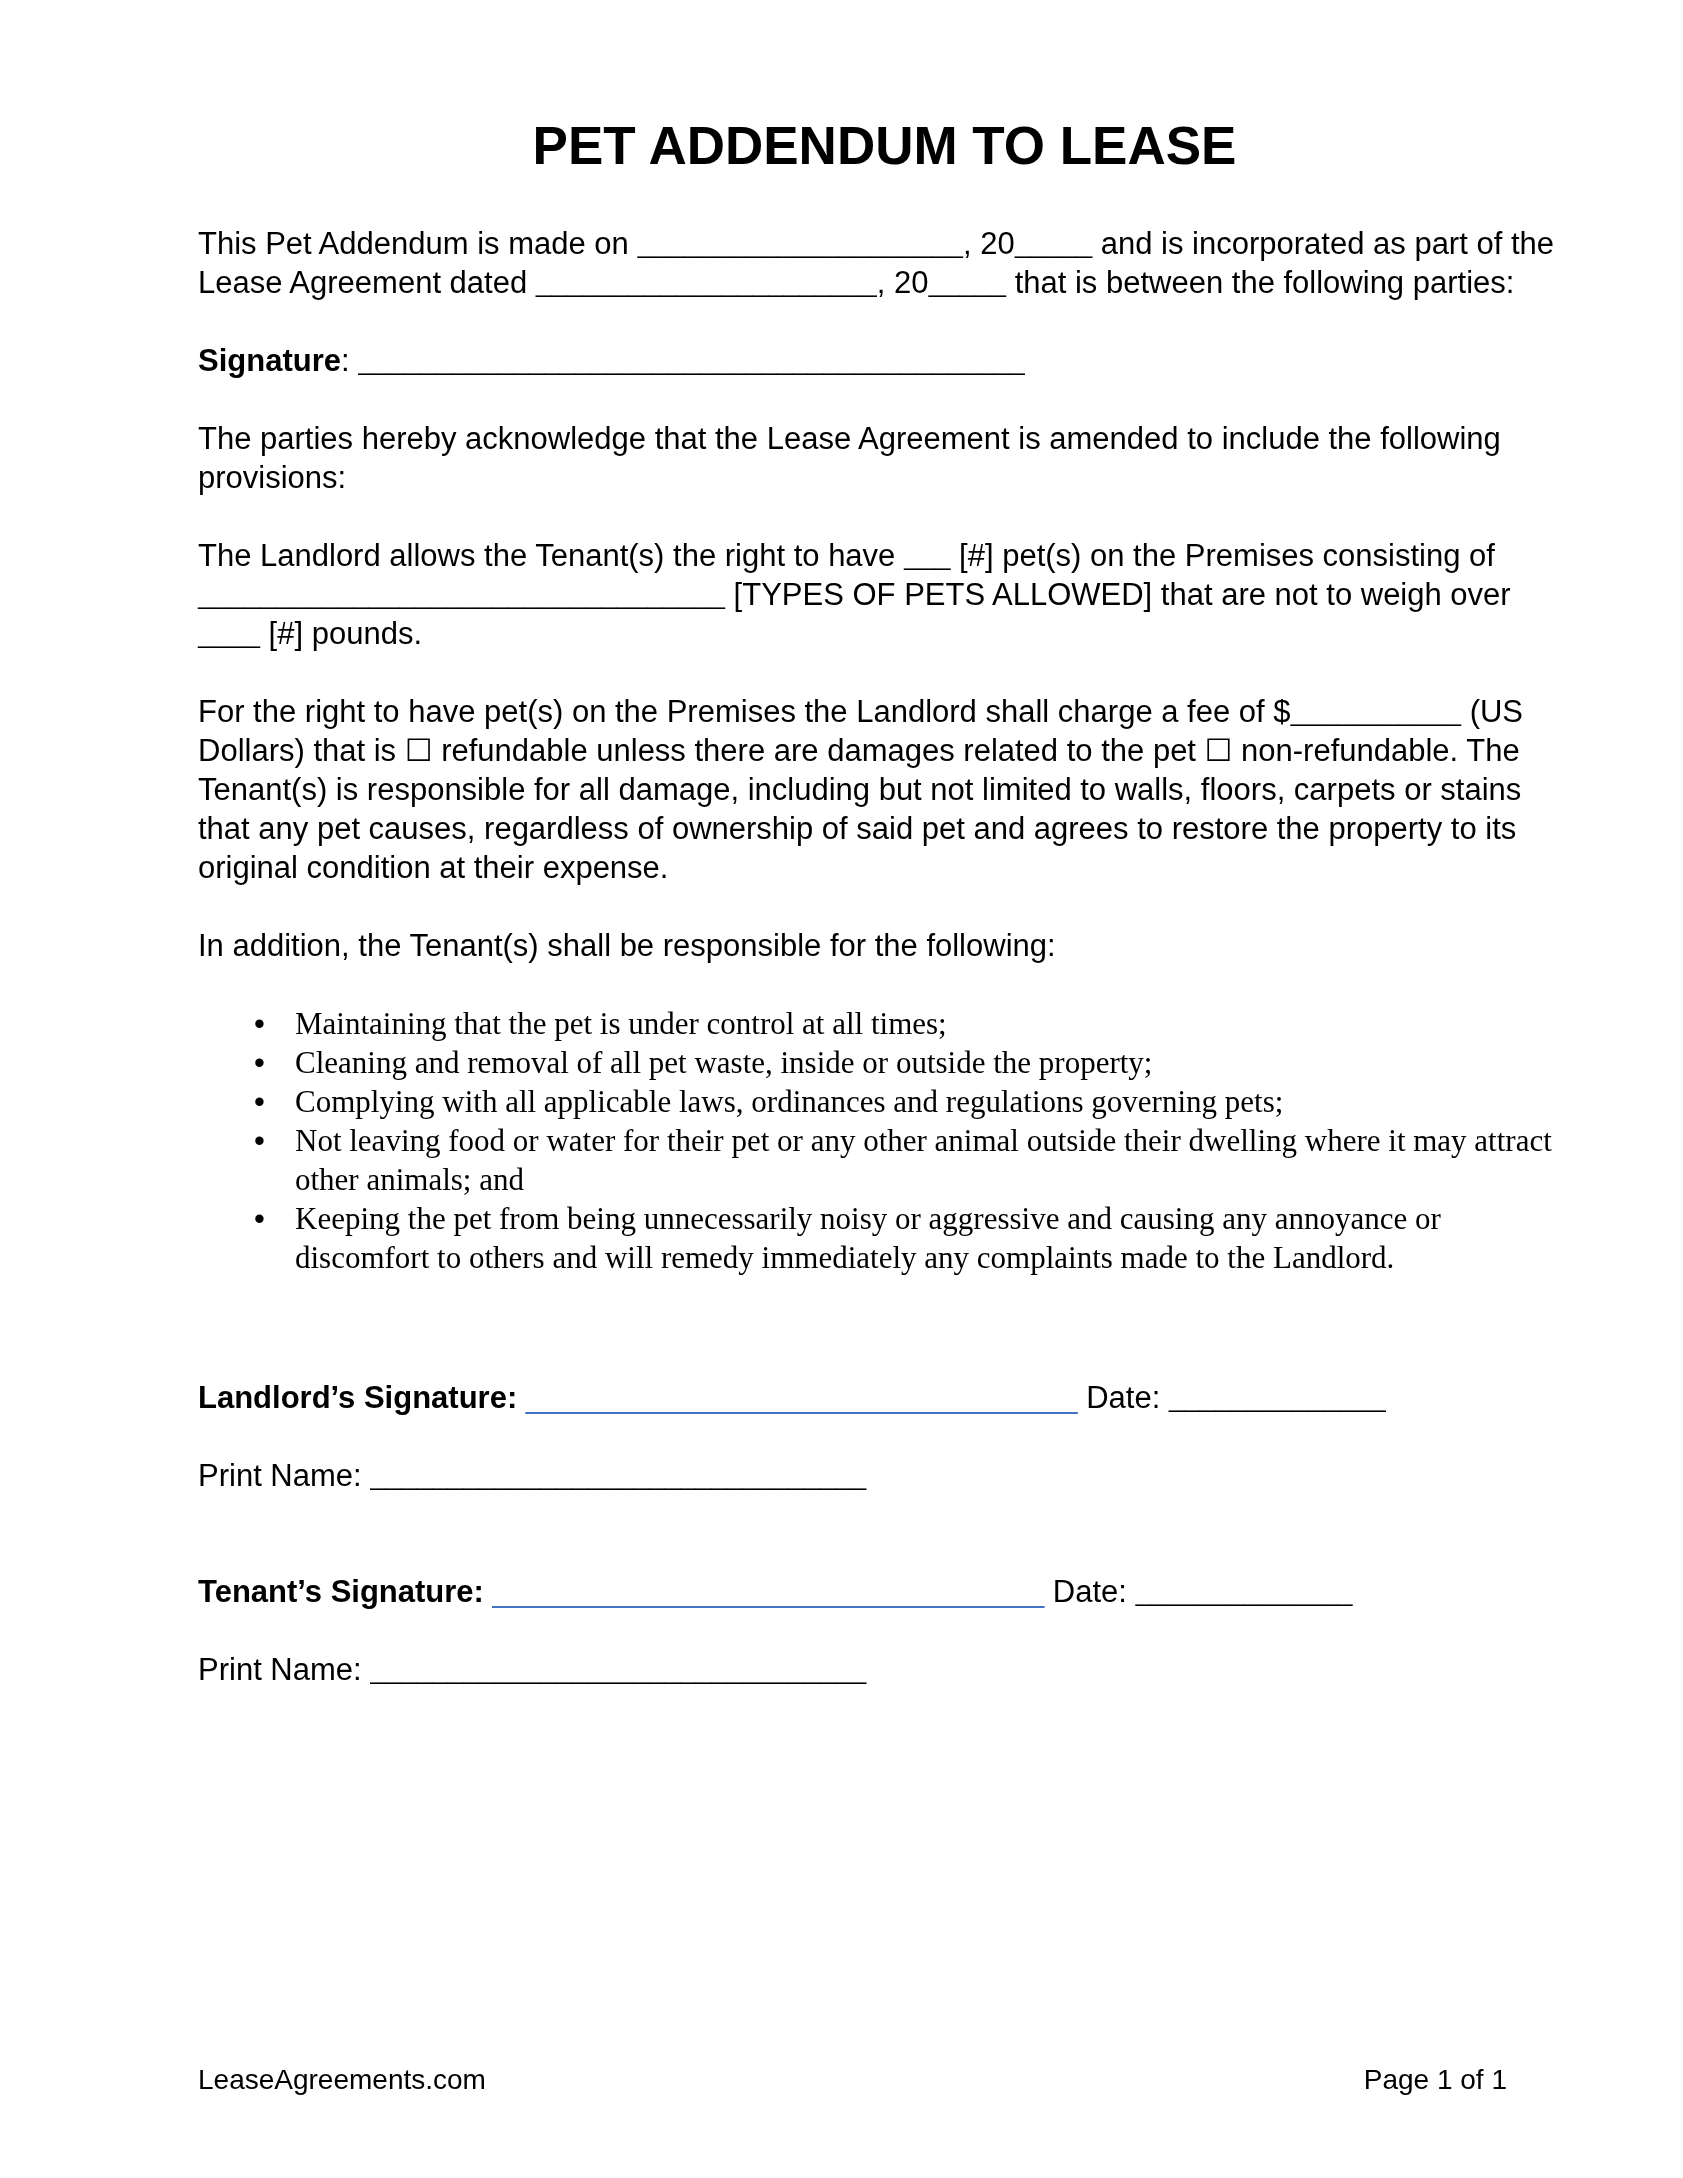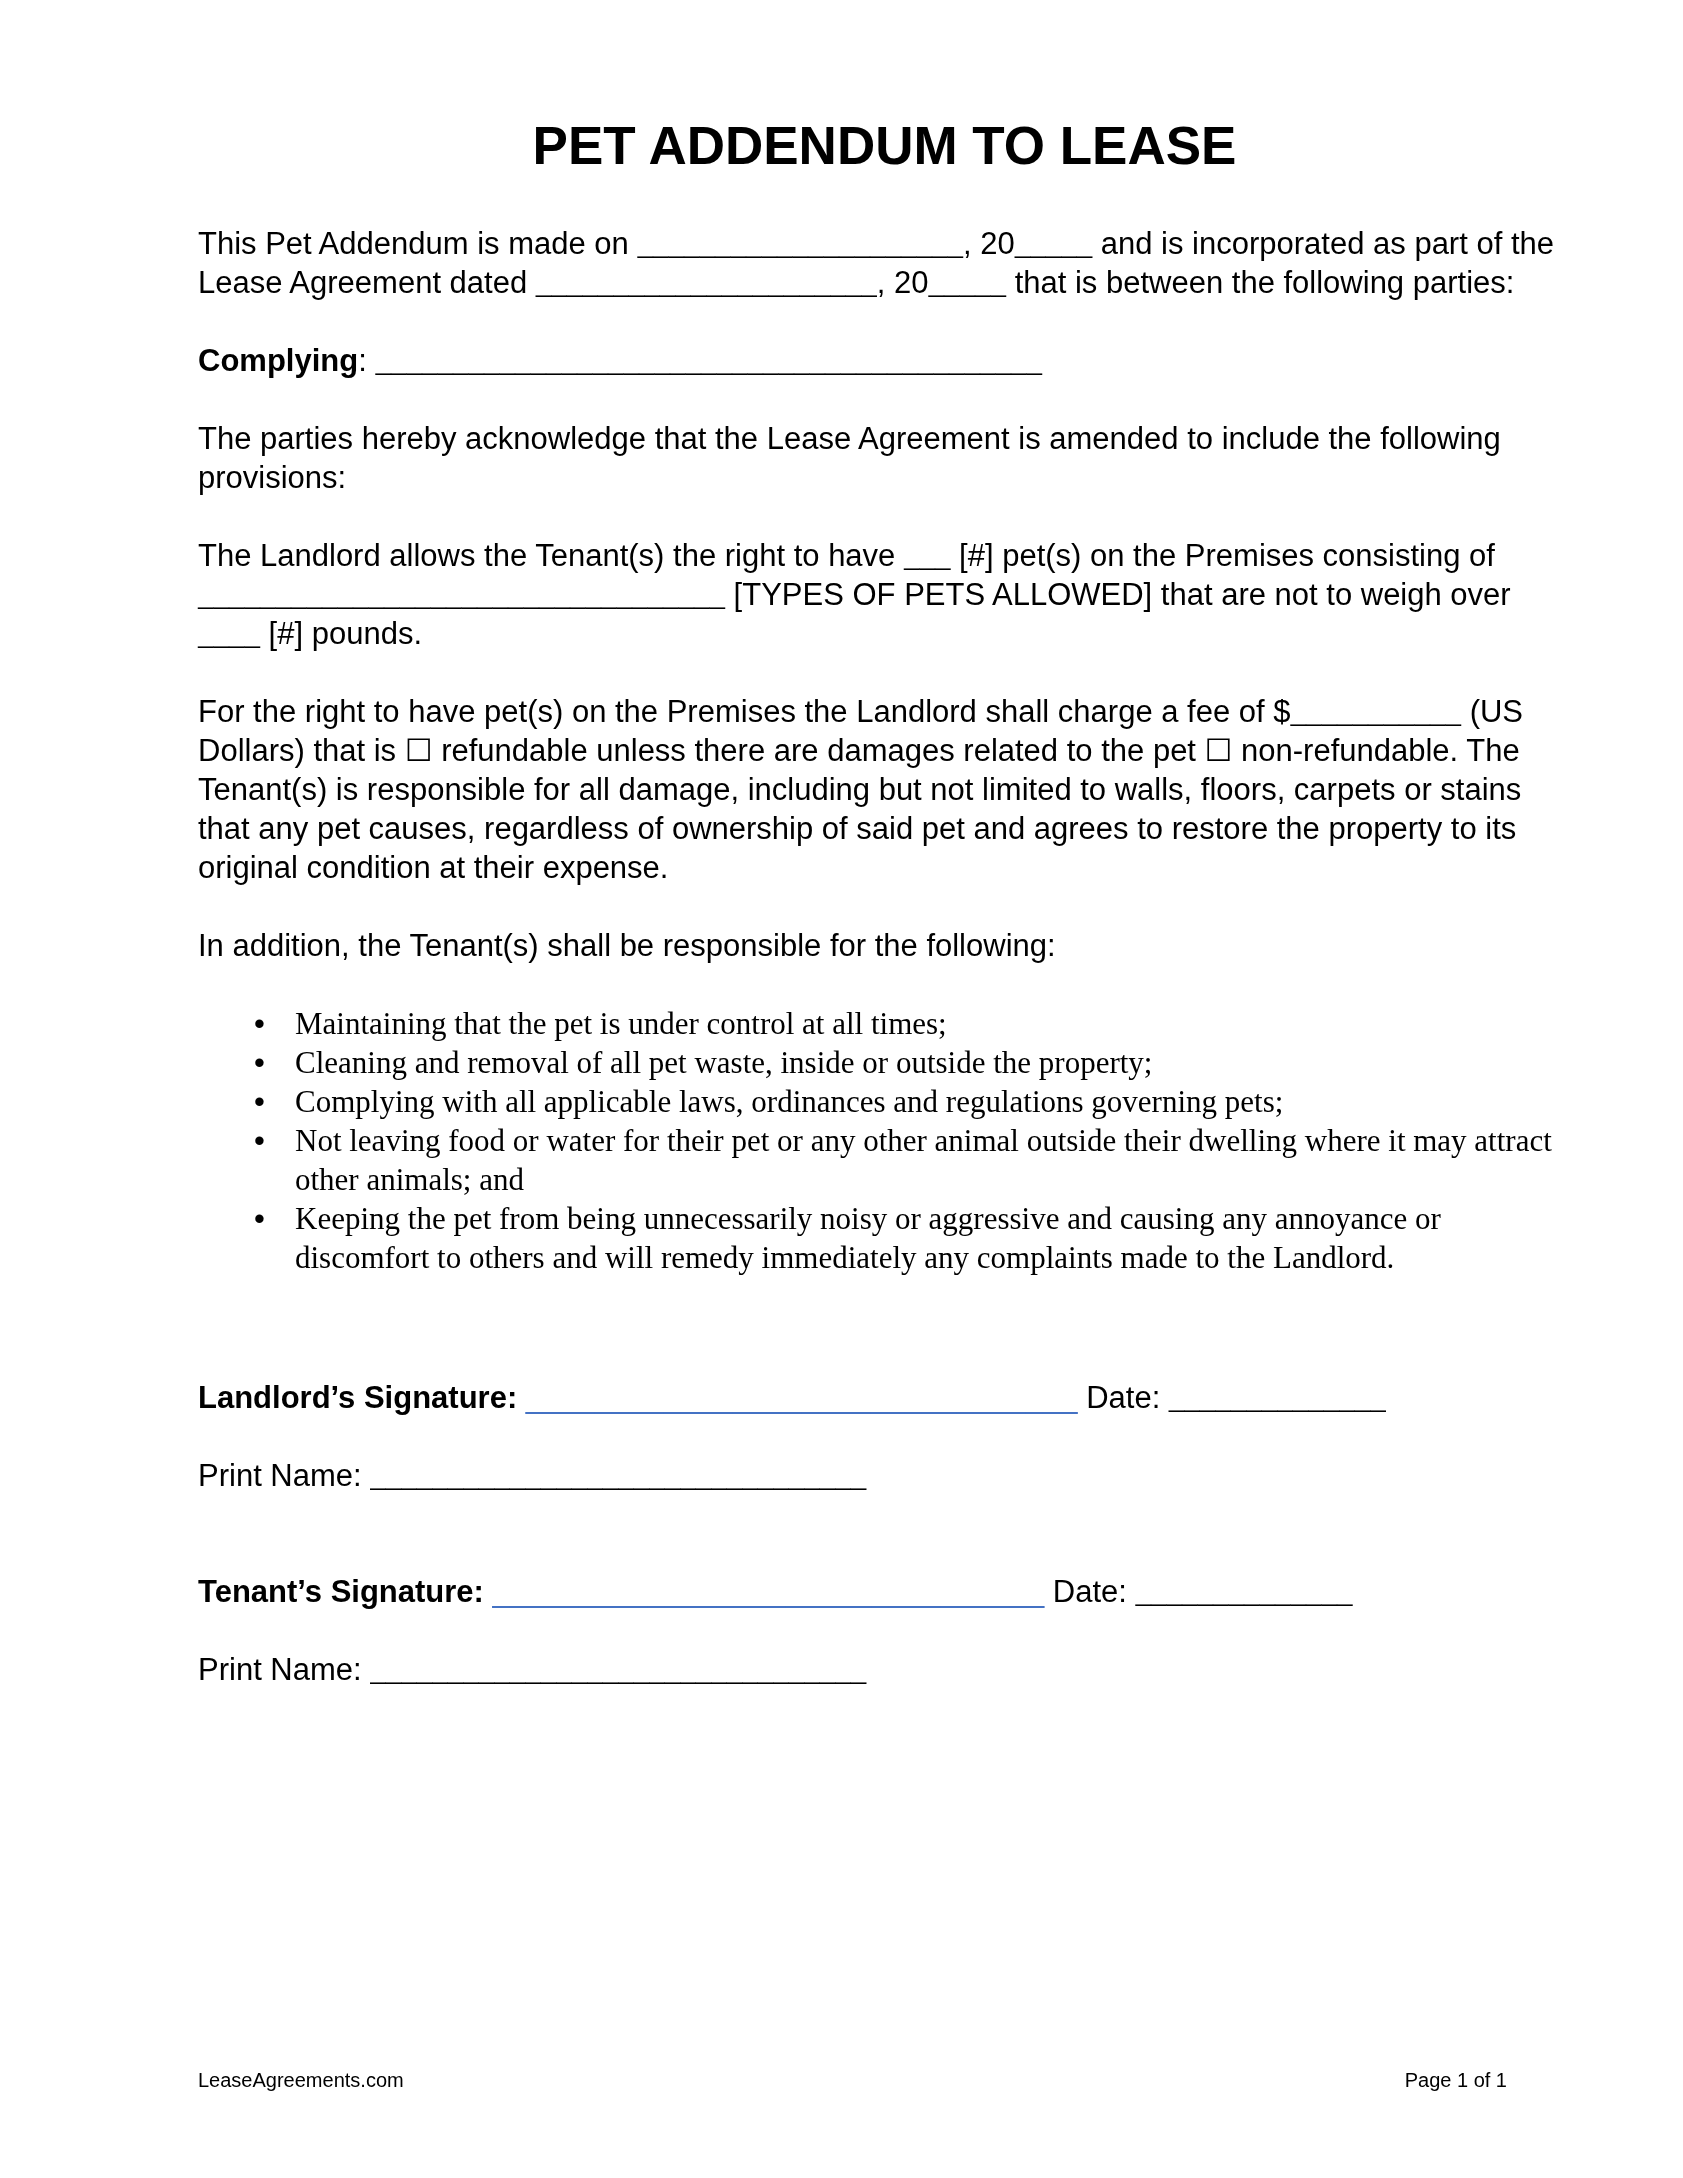--- a/index.html
+++ b/index.html
@@ -56,35 +56,35 @@
   .print-row { margin-bottom: 77px; }
   .print-row.last { margin-bottom: 0; }
   .footer {
     position: absolute;
     left: 198px;
     right: 176px;
     bottom: 81px;
     display: flex;
     justify-content: space-between;
     align-items: baseline;
-    font-size: 20px;
+    font-size: 28px;
     line-height: 34px;
   }
 </style>
 </head>
 <body>
 
 <div class="page">
   <div class="content">
 
     <h1 class="title">PET ADDENDUM TO LEASE</h1>
 
     <p><span>This Pet Addendum is made on </span><span class="blank">_____________________</span><span>, 20</span><span class="blank">_____</span><span> and is incorporated as part of the Lease Agreement dated </span><span class="blank">______________________</span><span>, 20</span><span class="blank">_____</span><span> that is between the following parties:</span></p>
 
-    <p><span class="b">Complying</span><span>: </span><span class="blank">___________________________________________</span></p>
+    <p><span class="b">Signature</span><span>: </span><span class="blank">___________________________________________</span></p>
 
 
     <p>The parties hereby acknowledge that the Lease Agreement is amended to include the following provisions:</p>
 
     <p><span>The Landlord allows the Tenant(s) the right to have </span><span class="blank">___</span><span> [#] pet(s) on the Premises consisting of </span><span class="blank">__________________________________</span><span> [TYPES OF PETS ALLOWED] that are not to weigh over </span><span class="blank">____</span><span> [#] pounds.</span></p>
 
     <p><span>For the right to have pet(s) on the Premises the Landlord shall charge a fee of $</span><span class="blank">___________</span><span> (US Dollars) that is </span><span class="checkbox-glyph">☐</span><span> refundable unless there are damages related to the pet </span><span class="checkbox-glyph">☐</span><span> non-refundable. The Tenant(s) is responsible for all damage, including but not limited to walls, floors, carpets or stains that any pet causes, regardless of ownership of said pet and agrees to restore the property to its original condition at their expense.</span></p>
 
     <p>In addition, the Tenant(s) shall be responsible for the following:</p>
 

